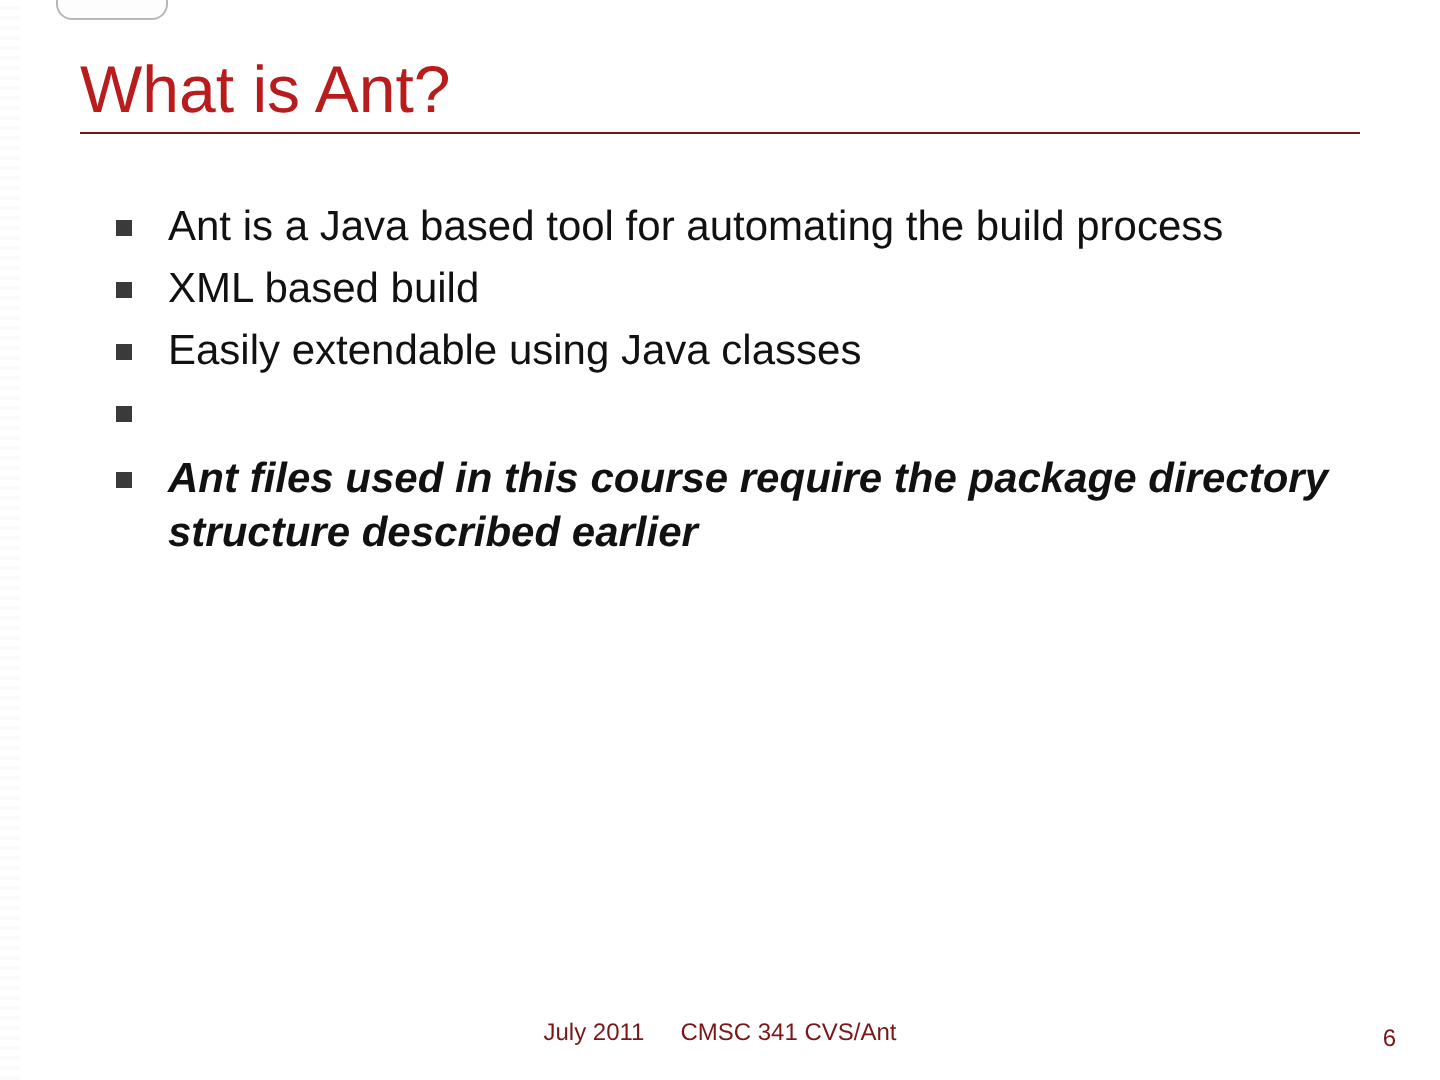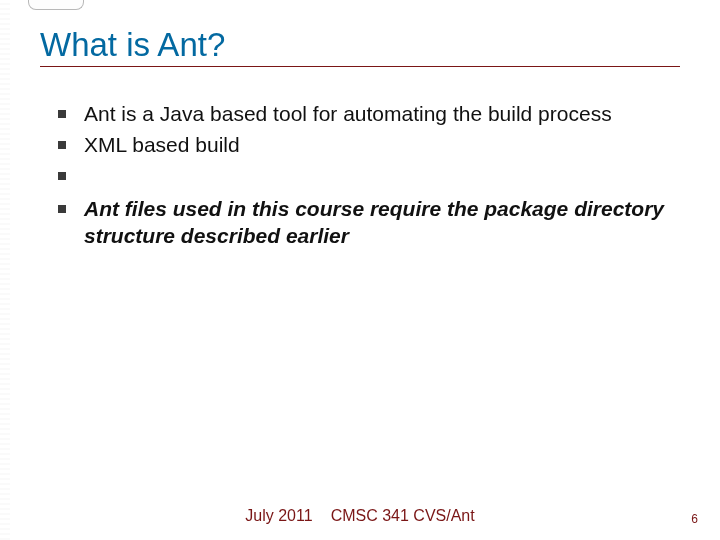--- a/index.html
+++ b/index.html
@@ -23,21 +23,21 @@
     background: #fdfdfd;
   }
   .slide {
     position: absolute;
     top: 0; left: 0; right: 0; bottom: 0;
     padding: 20px 40px 0 40px;
   }
   .title {
     font-size: 33px;
     font-weight: 400;
-    color: #0369a1;
+    color: #b91c1c;
     margin-top: 6px;
     margin-bottom: 4px;
     border-bottom: 1.5px solid #7a1616;
     padding-bottom: 2px;
     width: 640px;
   }
   .content {
     margin-top: 34px;
     padding-left: 18px;
   }
@@ -64,21 +64,21 @@
   .bold-italic { font-weight: bold; font-style: italic; }
   .footer {
     position: absolute;
     bottom: 14px;
     left: 0;
     right: 0;
     height: 20px;
     display: flex;
     justify-content: center;
     align-items: center;
-    font-size: 16px;
+    font-size: 12px;
     color: #7a1616;
     margin-top: 22px;
   }
   .footer-center { display: inline-flex; gap: 18px; }
   .page-num {
     position: absolute;
     right: 22px;
     bottom: 14px;
     font-size: 12px;
     color: #7a1616;
@@ -105,20 +105,24 @@
       <div class="bullet-mark"></div>
       <div class="bullet-text">Ant is a Java based tool for automating the build process</div>
     </div>
 
 
     <div class="bullet-row">
       <div class="bullet-mark"></div>
       <div class="bullet-text">XML based build</div>
     </div>
 
+    <div class="bullet-row">
+      <div class="bullet-mark"></div>
+      <div class="bullet-text">Easily extendable using Java classes</div>
+    </div>
 
     <div class="bullet-row">
       <div class="bullet-mark"></div>
     </div>
 
     <div class="bullet-row gap-before">
       <div class="bullet-mark"></div>
       <div class="bullet-text bold-italic">Ant files used in this course require the package directory structure described earlier</div>
     </div>
 

